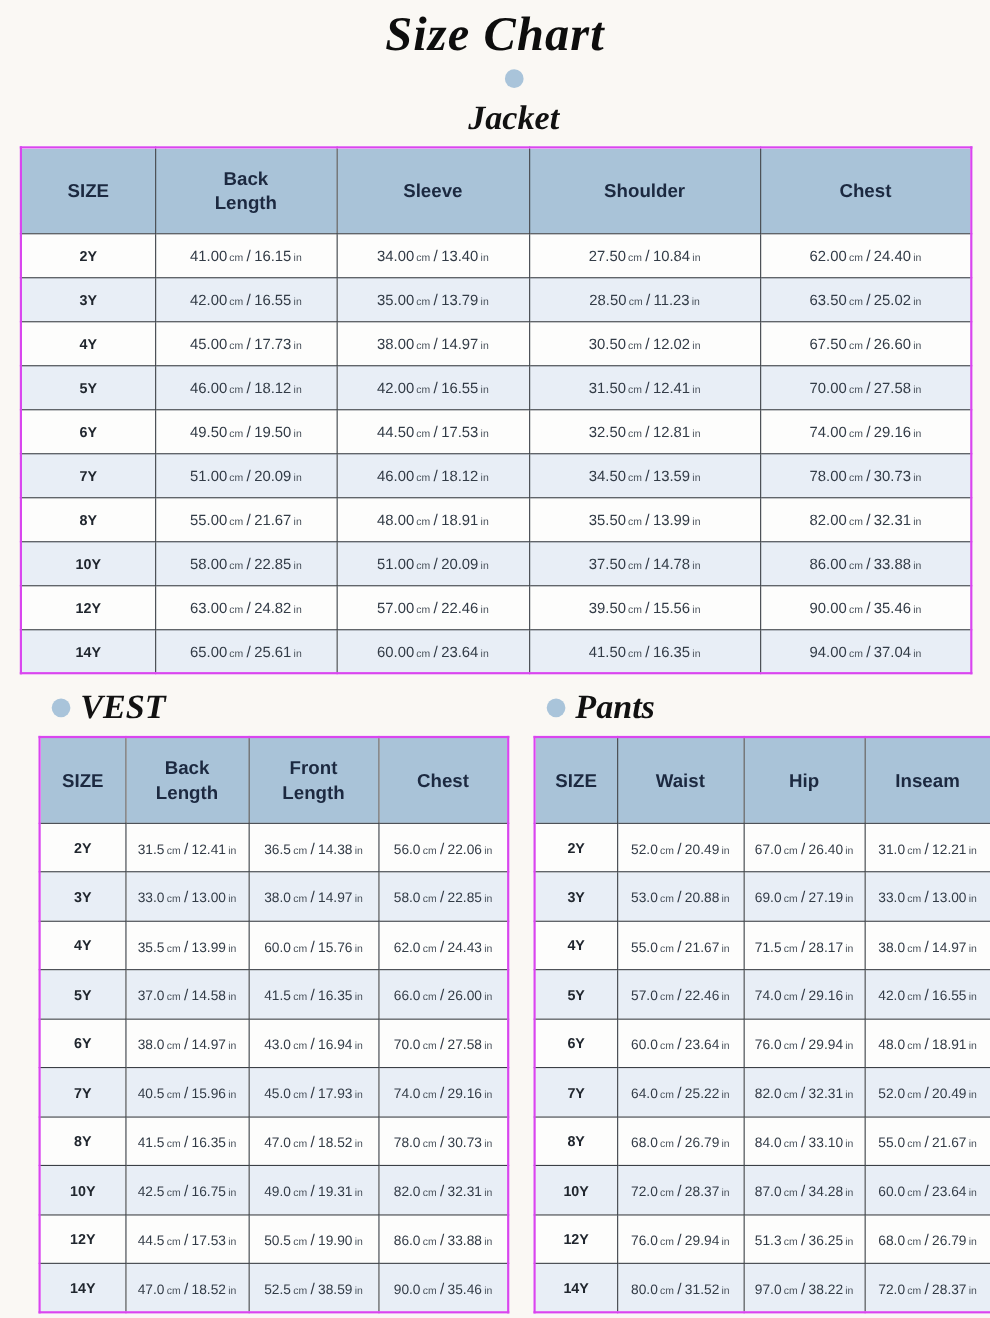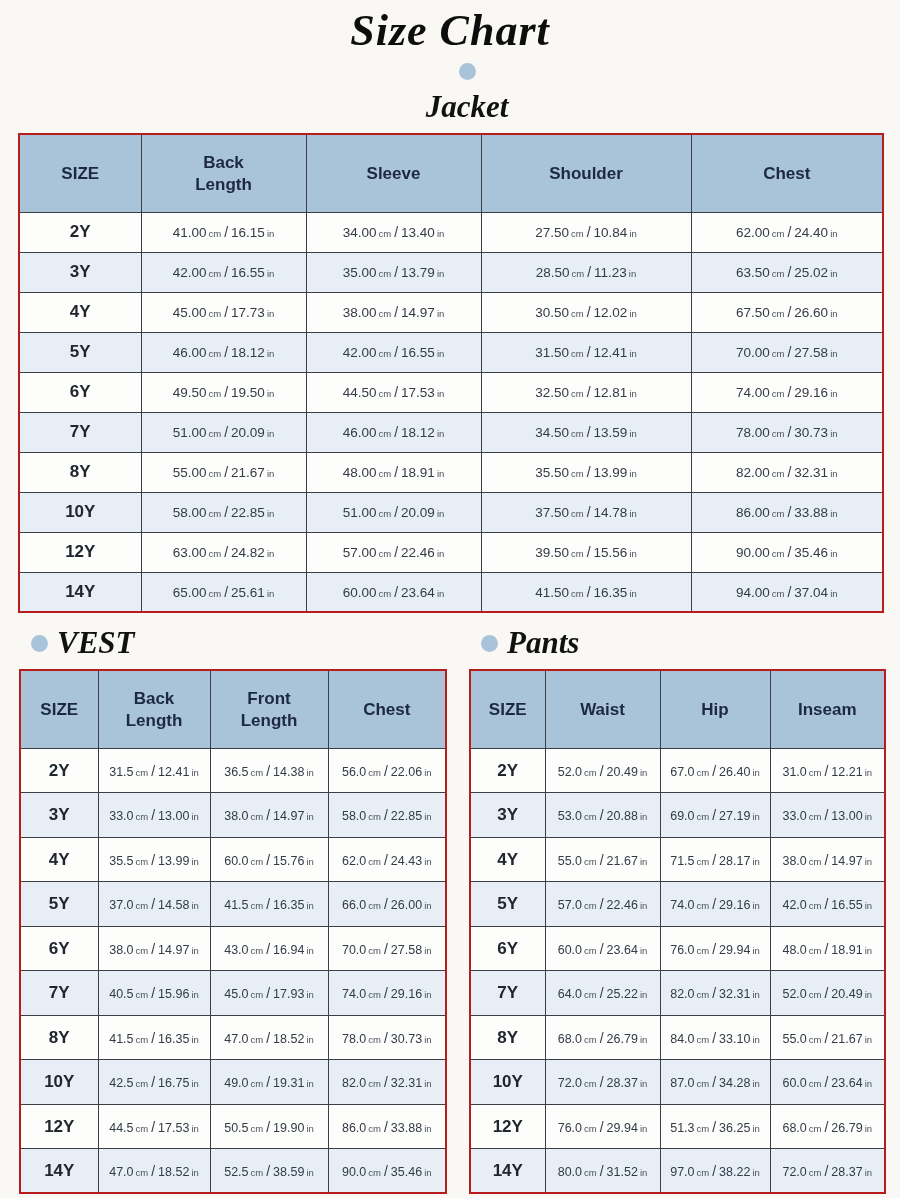--- a/index.html
+++ b/index.html
@@ -37,52 +37,52 @@
     border-radius: 50%;
     background: #a9c4da;
     flex: 0 0 auto;
   }
   .heading-jacket { margin: 8px 0 8px 34px; flex-direction: column; }
   .heading-sub { margin: 0 0 8px 12px; padding-top: 12px; }
 
   table {
     border-collapse: collapse;
     table-layout: fixed;
-    border: 2px solid #b91c1c;
+    border: 2px solid #d946ef;
     background: #fdfdfc;
   }
   th, td {
     border: 1px solid #3b4046;
     text-align: center;
     vertical-align: middle;
     overflow: hidden;
   }
   th {
     background: #a9c3d8;
     color: #1c2940;
     font-size: 17px;
     font-weight: bold;
     white-space: pre-line;
     line-height: 1.25;
     height: 78px;
   }
   tbody tr:nth-child(even) { background: #e8eef6; }
-  td.size { font-weight: bold; font-size: 17px; color: #20262e; }
+  td.size { font-weight: bold; font-size: 13px; color: #20262e; }
   td.val  { font-size: 13.5px; color: #323b46; white-space: nowrap; }
   .unit   { font-size: 9.5px; color: #4a525c; margin-left: 2px; }
   .slash  { font-size: 14px; margin: 0 3px; color: #323b46; }
 
   .jacket-table-wrap { margin-left: 18px; }
   #jacket-table { width: 864px; }
   #jacket-table td { height: 40px; }
 
   .bottom {
     display: flex;
     align-items: flex-start;
-    margin-left: 6px;
+    margin-left: 22px;
     gap: 22px;
     padding-left: 13px;
   }
   #vest-table  { width: 426px; }
   #pants-table { width: 415px; }
   #vest-table td, #pants-table td { height: 44.5px; }
   #vest-table td.val, #pants-table td.val { font-size: 12.5px; }
   #vest-table th, #pants-table th { font-size: 17px; }
 </style>
 </head>

